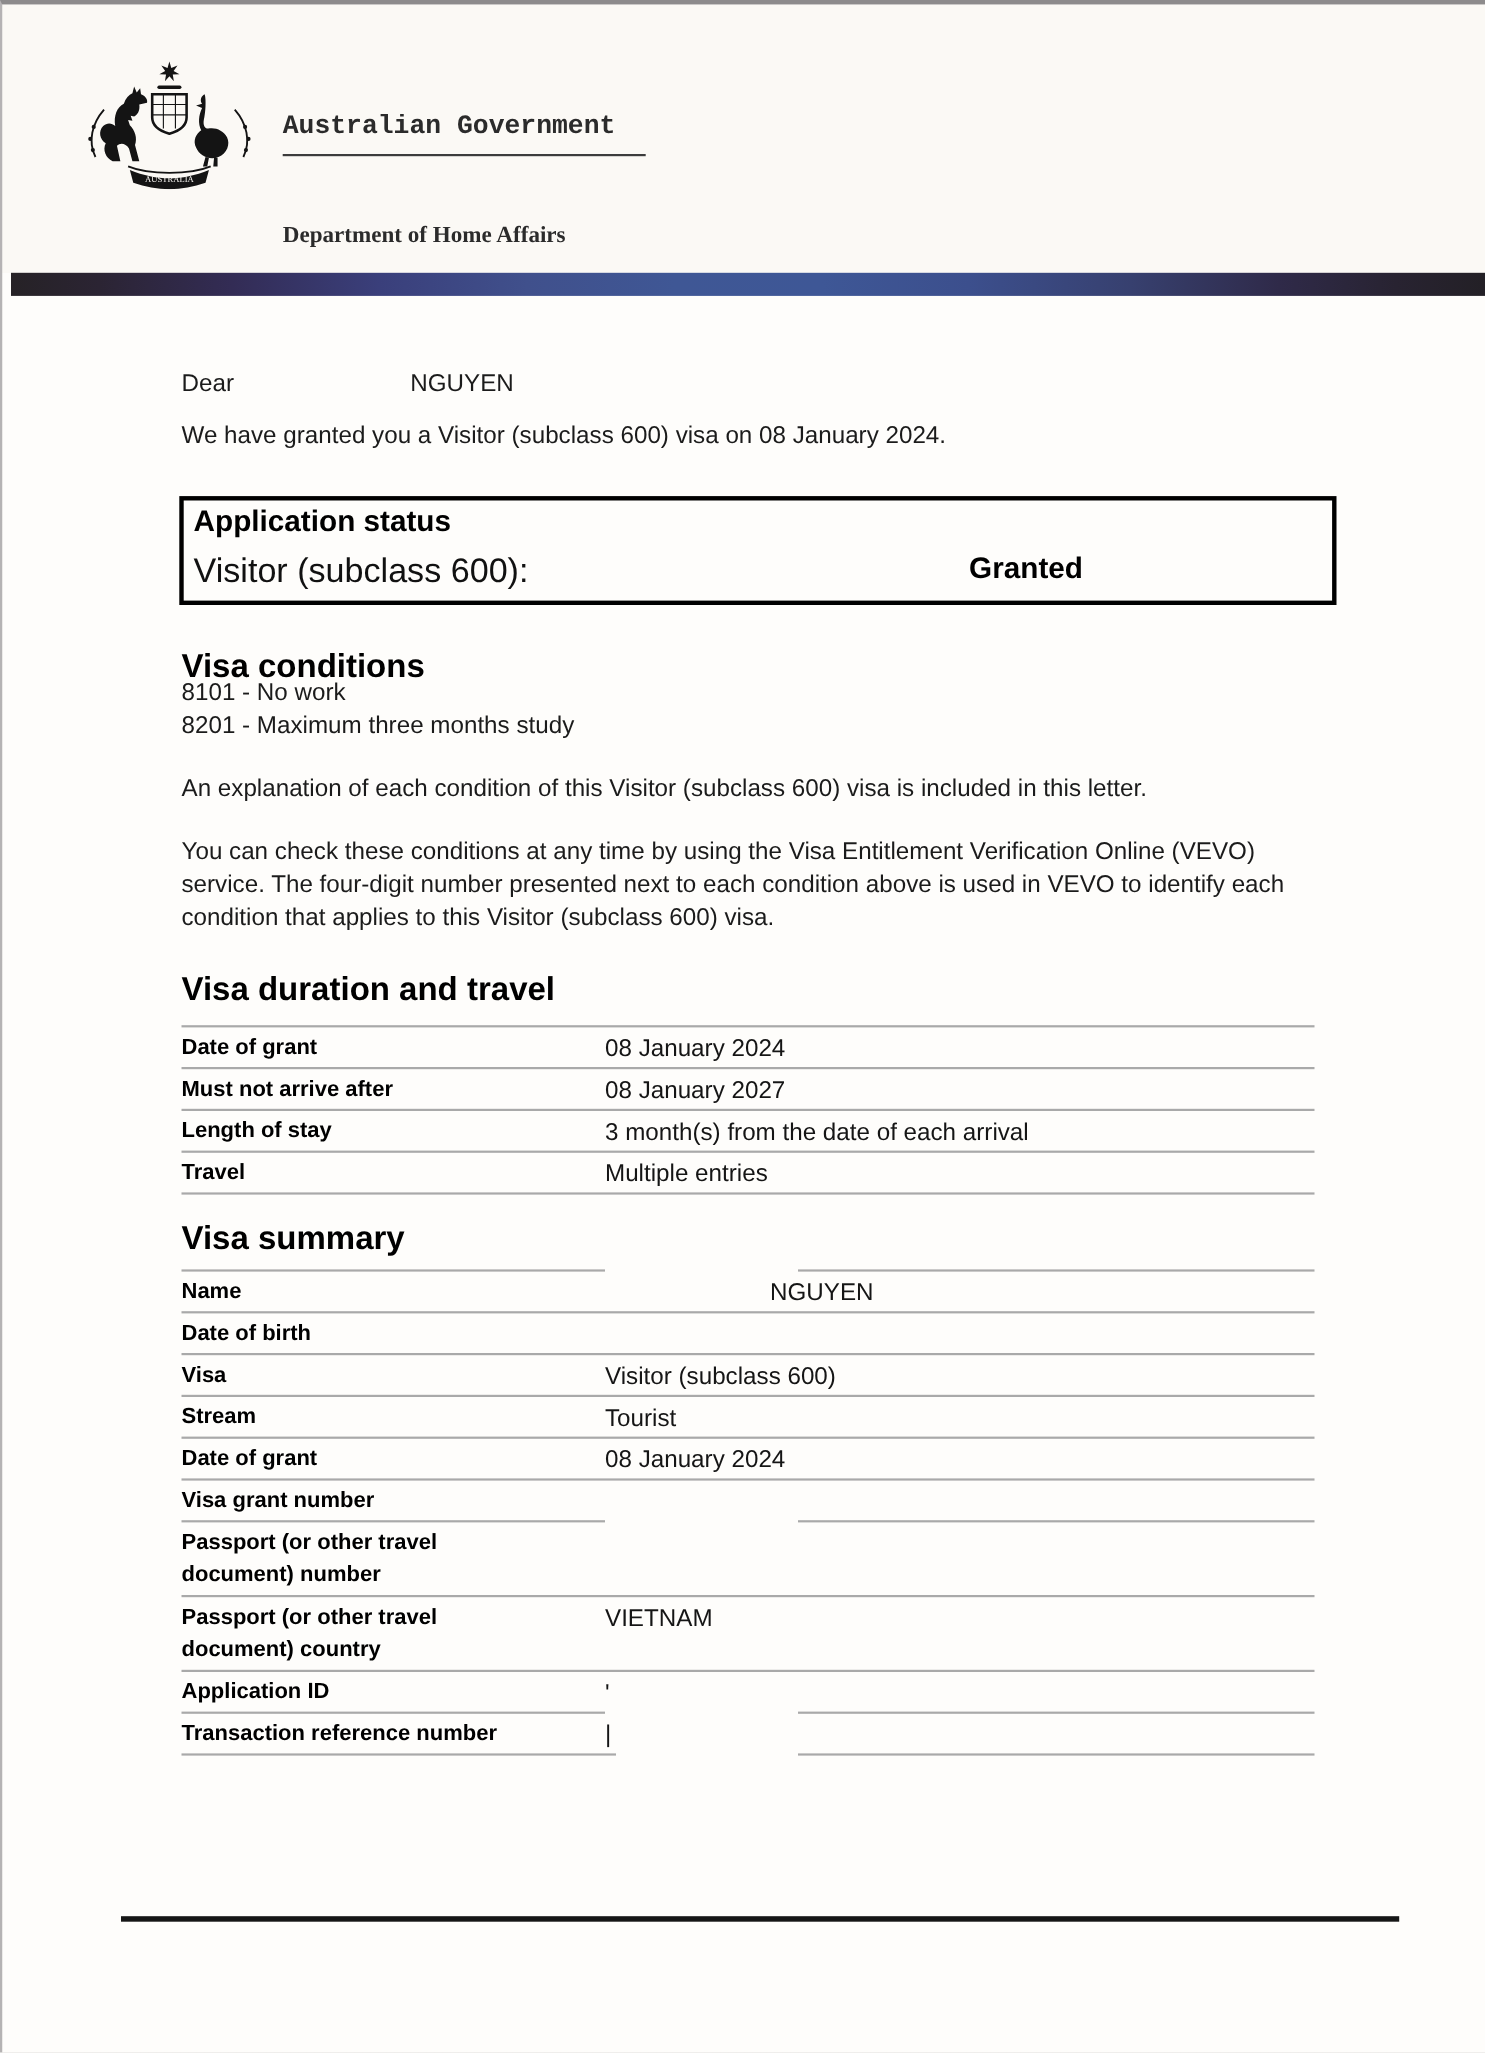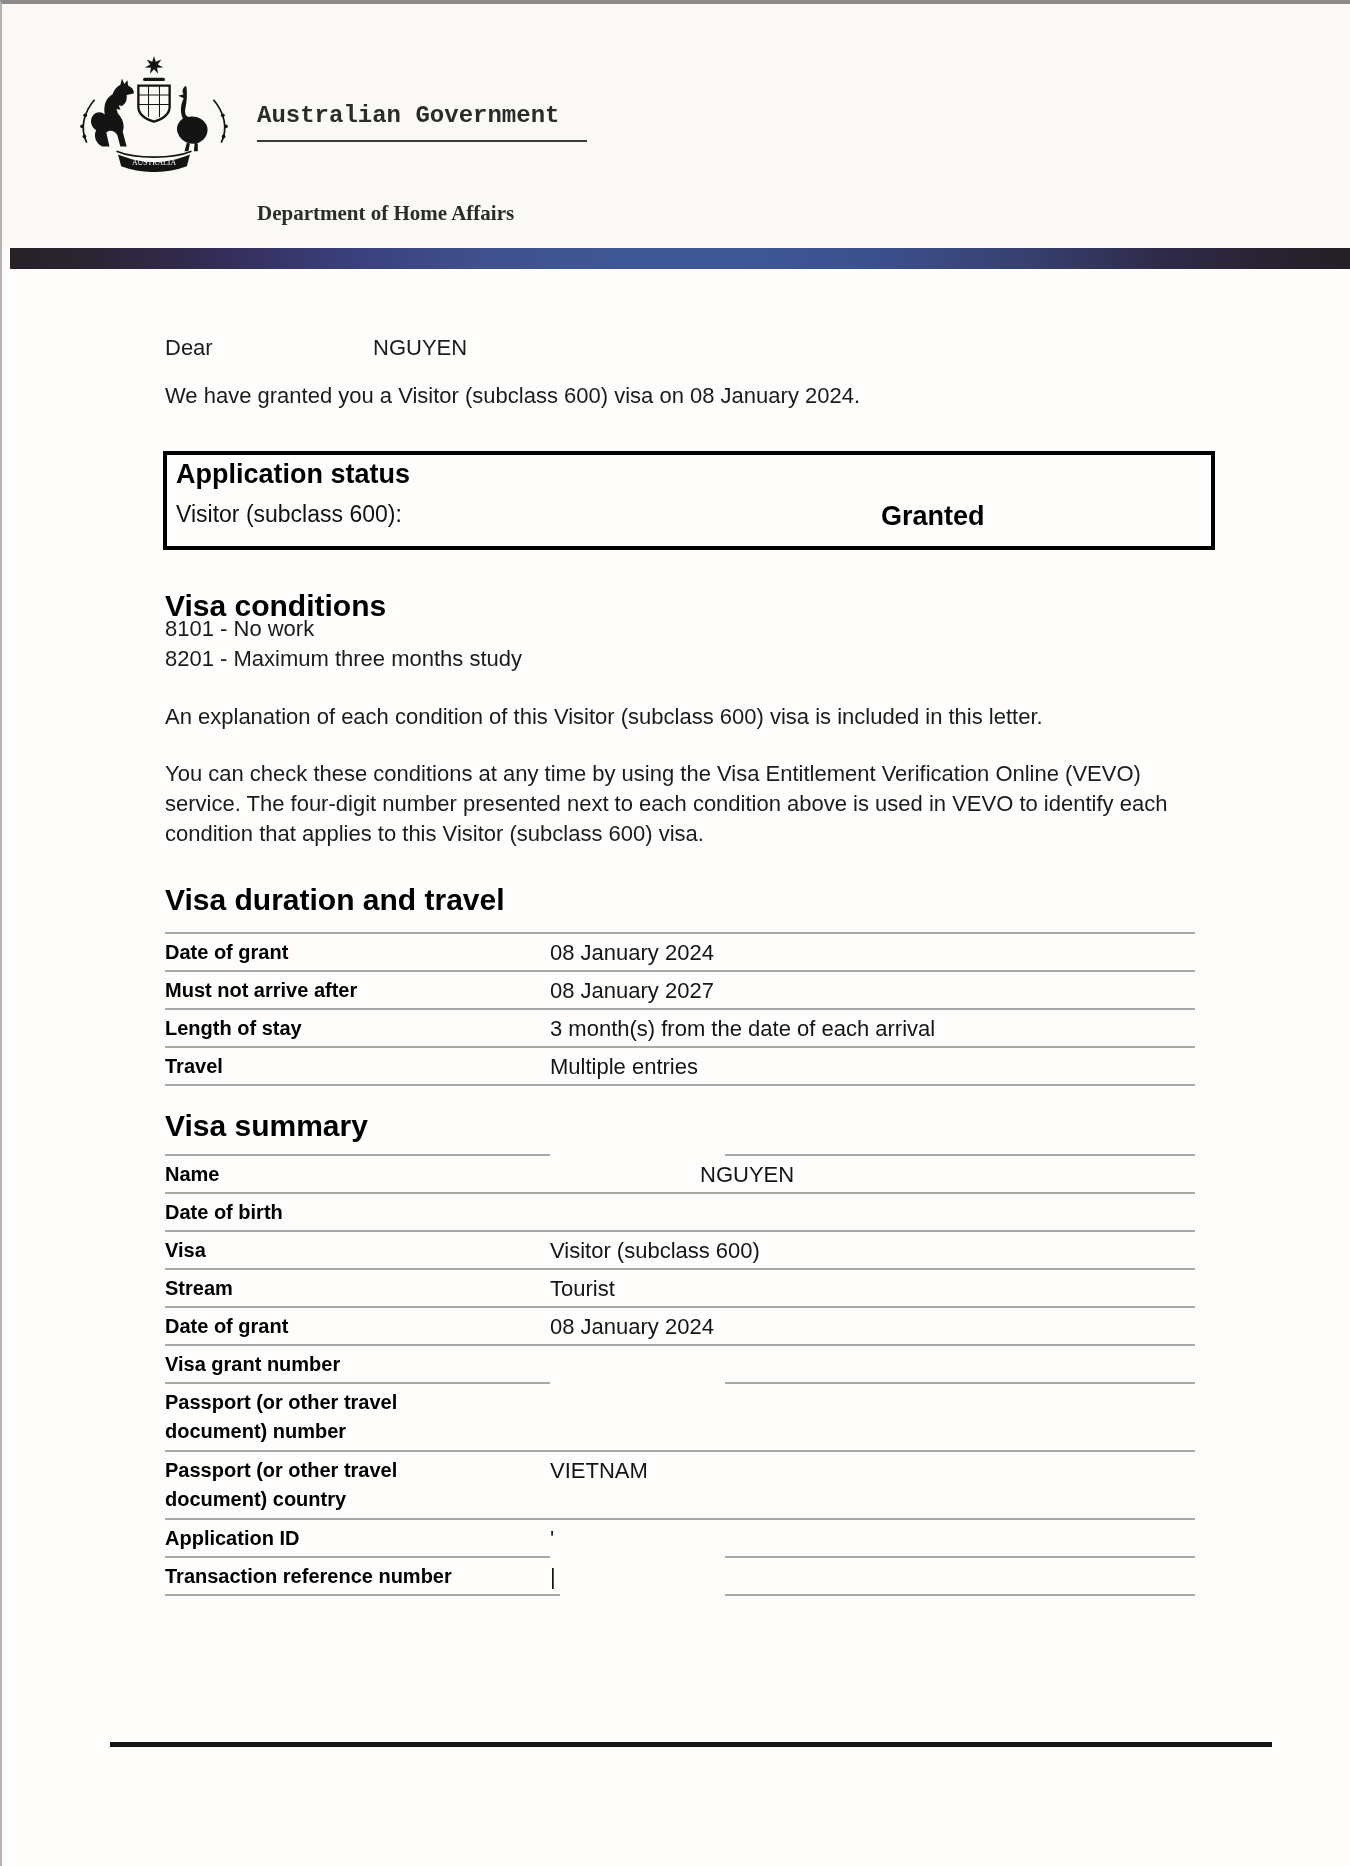--- a/index.html
+++ b/index.html
@@ -31,21 +31,21 @@
   
   .salutation{position:absolute;left:163px;top:331px;font-size:22px;}
   .recipient{position:absolute;left:208px;top:0;white-space:nowrap;}
   .intro{position:absolute;left:163px;top:379px;font-size:22px;white-space:nowrap;}
   
   .status-box{
     position:absolute;left:161px;top:447px;width:1052px;height:99px;
     box-sizing:border-box;border:4px solid #000;background:transparent;
   }
   .status-title{position:absolute;left:9px;top:4px;font-size:27px;font-weight:bold;color:#000;}
-  .status-row{position:absolute;left:9px;top:46px;font-size:23px;color:#111;}
+  .status-row{position:absolute;left:9px;top:46px;font-size:31px;color:#111;}
   .status-value{position:absolute;left:714px;top:46px;font-size:27px;font-weight:bold;color:#000;white-space:nowrap;}
   
   .sec-heading{position:absolute;left:163px;font-size:30px;font-weight:bold;color:#000;white-space:nowrap;}
   .h-conditions{top:585px;}
   .h-duration{top:879px;}
   .h-summary{top:1105px;}
   .cond-list{position:absolute;left:163px;top:610px;font-size:22px;line-height:30px;}
   .para{position:absolute;left:163px;font-size:22px;line-height:30px;}
   .p-explain{top:698px;width:1060px;}
   .p-vevo{top:755px;width:1048px;}

